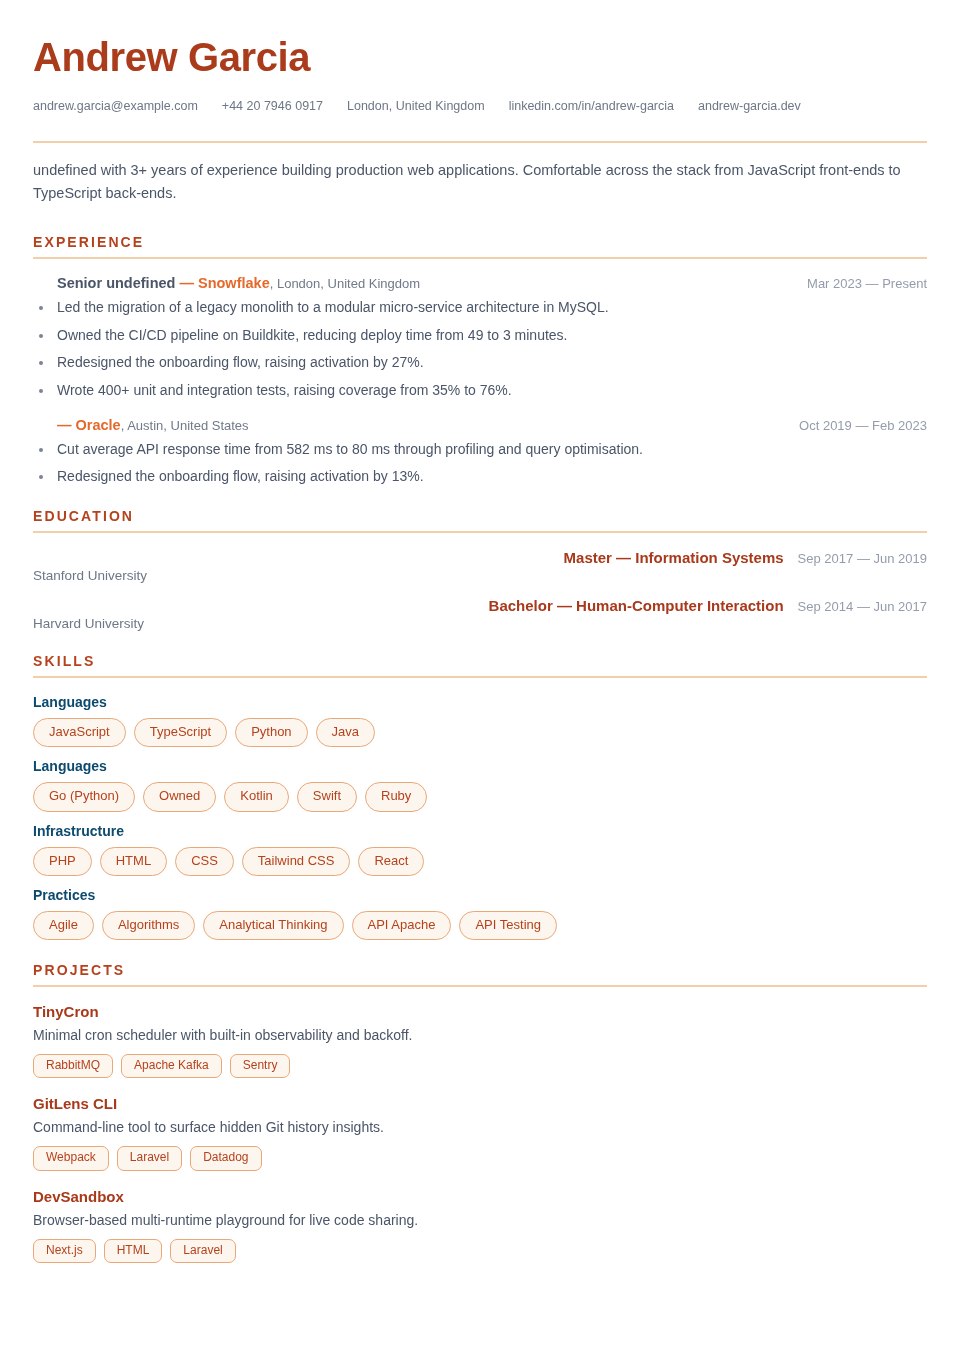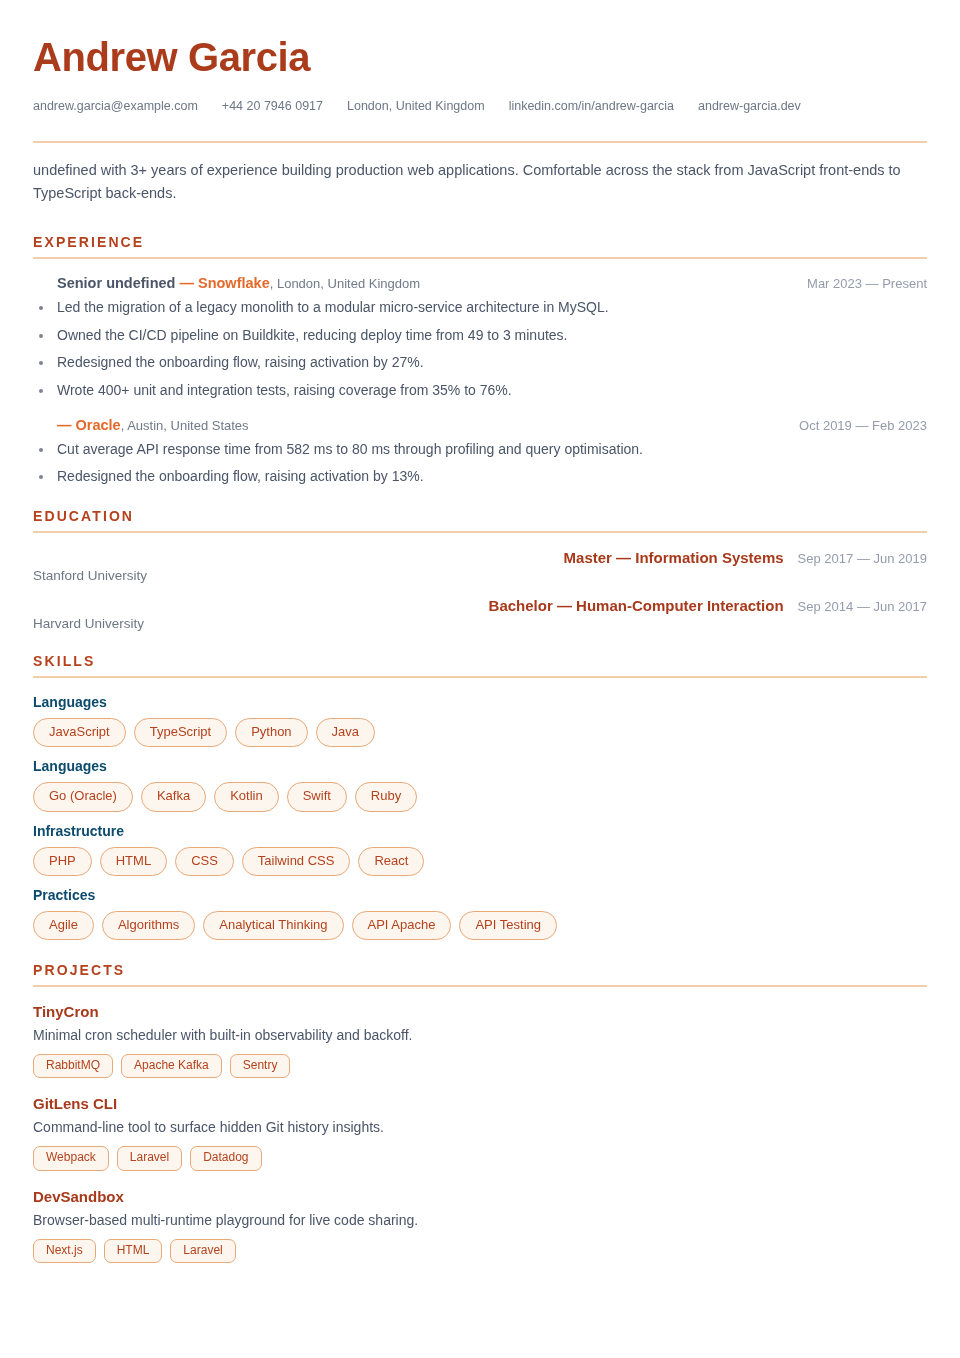--- a/index.html
+++ b/index.html
@@ -281,22 +281,22 @@
           <div class="pill-row">
             <span class="pill">JavaScript</span>
             <span class="pill">TypeScript</span>
             <span class="pill">Python</span>
             <span class="pill">Java</span>
           </div>
         </div>
         <div class="skill-group">
           <div class="skill-label">Languages</div>
           <div class="pill-row">
-            <span class="pill">Go (Oracle)</span>
-            <span class="pill">Kafka</span>
+            <span class="pill">Go (Python)</span>
+            <span class="pill">Owned</span>
             <span class="pill">Kotlin</span>
             <span class="pill">Swift</span>
             <span class="pill">Ruby</span>
           </div>
         </div>
         <div class="skill-group">
           <div class="skill-label">Infrastructure</div>
           <div class="pill-row">
             <span class="pill">PHP</span>
             <span class="pill">HTML</span>

